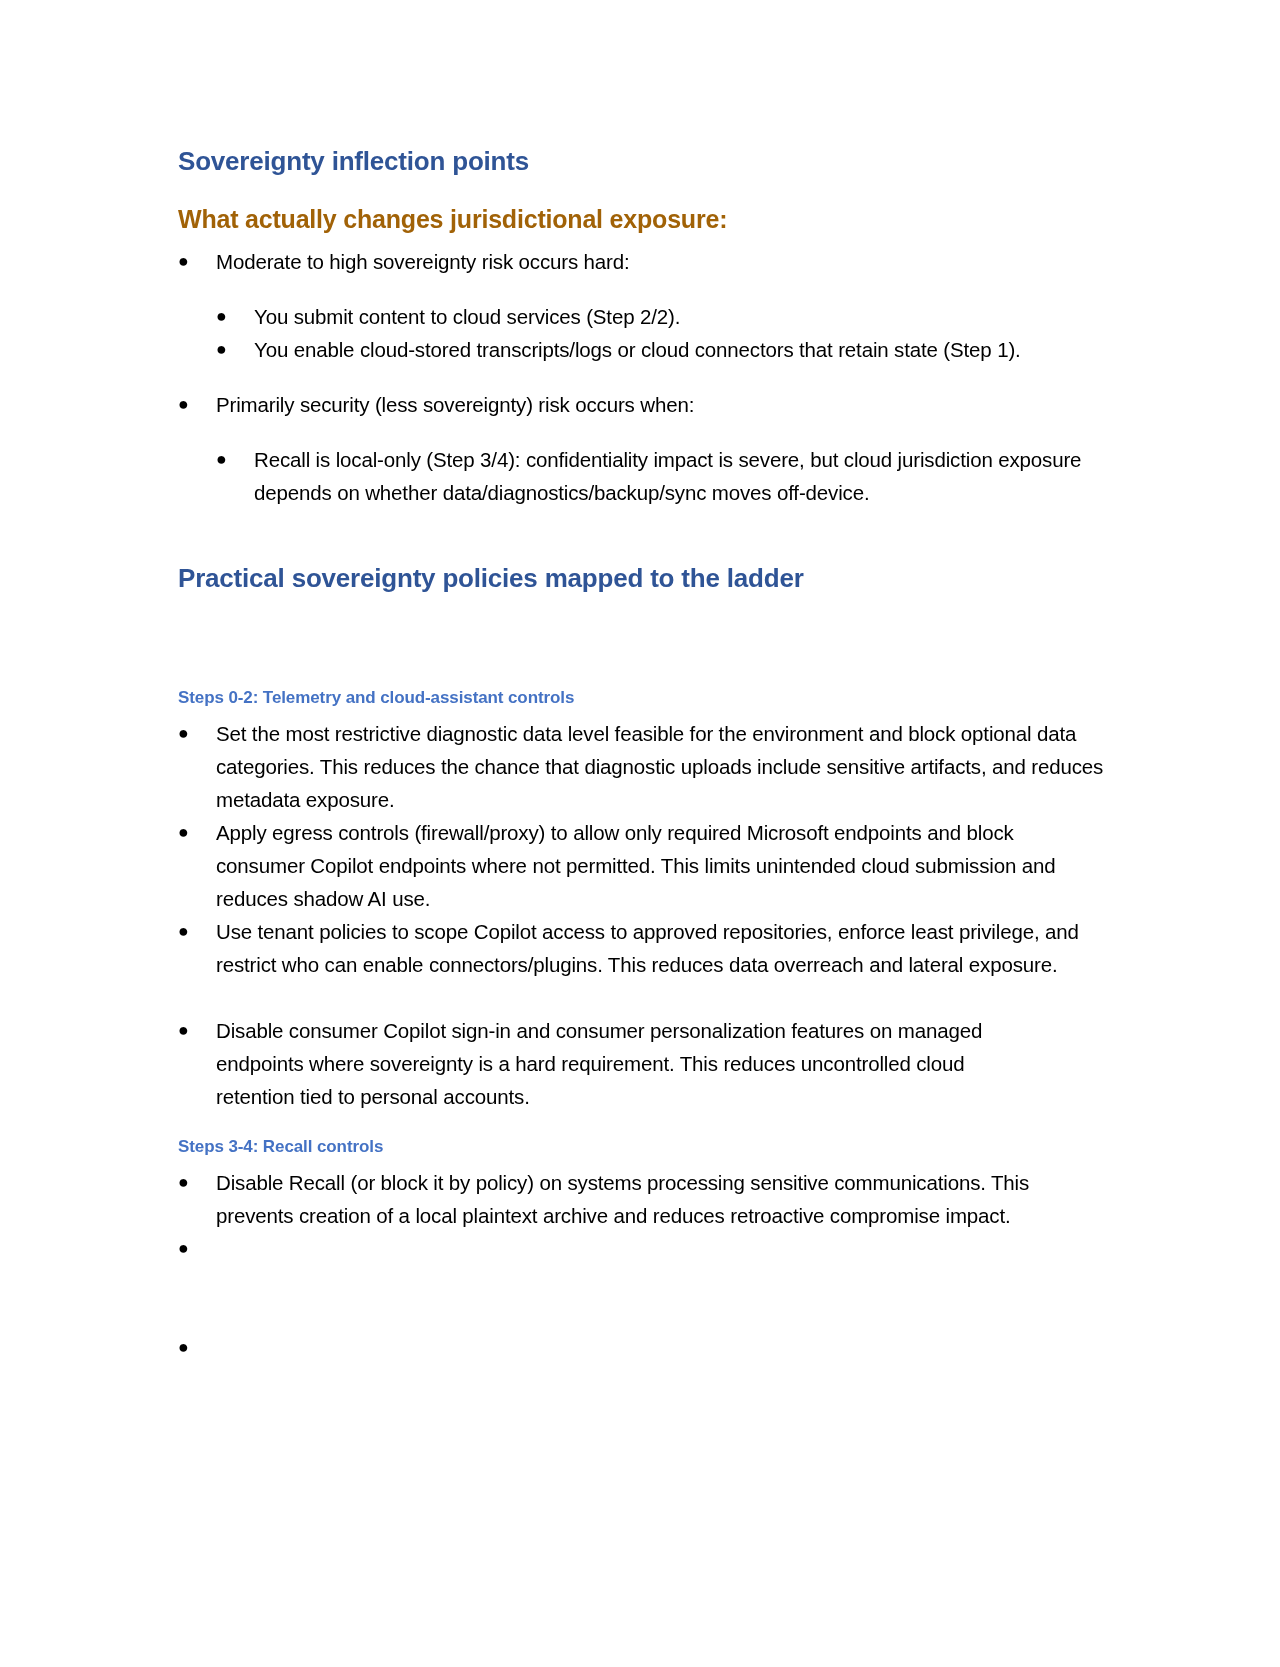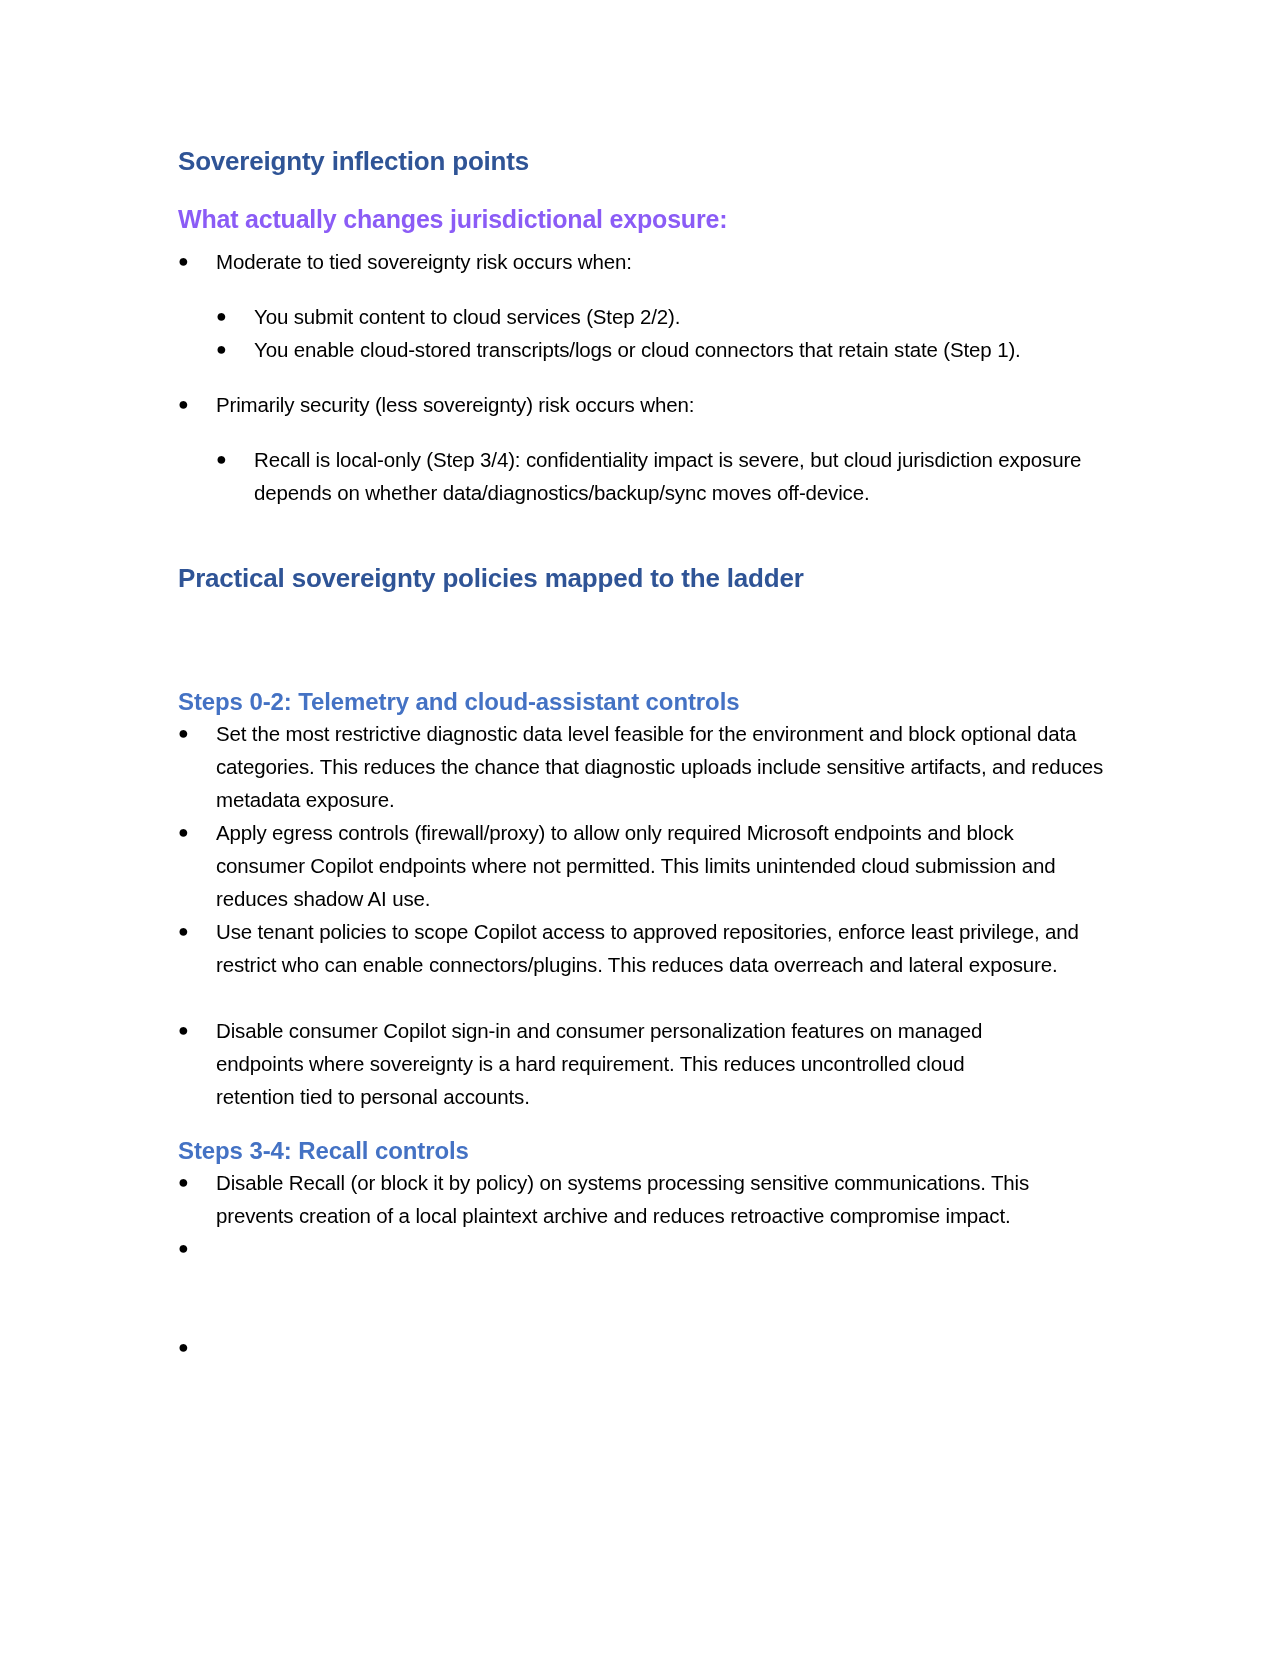--- a/index.html
+++ b/index.html
@@ -1,37 +1,37 @@
 <!DOCTYPE html>
 <html><head>
   <meta charset="utf-8">
   <style>
     html, body { margin: 0; padding: 0; background: #ffffff; }
     body { width: 1280px; height: 1667px; position: relative; overflow: hidden;
       font-family: "Liberation Sans", "DejaVu Sans", sans-serif; color: #000; }
     .page { position: absolute; left: 0; top: 0; width: 1280px; height: 1667px; padding-left: 28px; }
     .h1 { position: absolute; left: 178px; font-size: 26px; font-weight: bold; color: #2F5496; letter-spacing: -0.2px; }
-    .h2 { position: absolute; left: 178px; font-size: 25px; font-weight: bold; color: #8b5cf6; letter-spacing: -0.2px; }
-    .h3 { position: absolute; left: 178px; font-size: 24px; font-weight: bold; color: #4472C4; letter-spacing: -0.1px; }
+    .h2 { position: absolute; left: 178px; font-size: 25px; font-weight: bold; color: #a16207; letter-spacing: -0.2px; }
+    .h3 { position: absolute; left: 178px; font-size: 17px; font-weight: bold; color: #4472C4; letter-spacing: -0.1px; }
     .item { position: absolute; font-size: 20.5px; line-height: 33px; color: #000; letter-spacing: -0.15px; }
     .item .bullet { position: absolute; left: -38px; top: 0; font-size: 18px; line-height: 33px; }
     .lvl1 { left: 216px; width: 890px; }
     .lvl2 { left: 254px; width: 850px; }
   </style>
 </head>
 <body>
 
 <div class="page">
 
   <div class="h1" style="top:146px;">Sovereignty inflection points</div>
   <div class="h2" style="top:205px;">What actually changes jurisdictional exposure:</div>
 
   <div class="item lvl1" style="top:245px;">
     <span class="bullet">●</span>
-    <span>Moderate to tied sovereignty risk occurs when:</span>
+    <span>Moderate to high sovereignty risk occurs hard:</span>
   </div>
   <div class="item lvl2" style="top:300px;">
     <span class="bullet">●</span>
     <span>You submit content to cloud services (Step 2/2).</span>
   </div>
   <div class="item lvl2" style="top:333px;">
     <span class="bullet">●</span>
     <span>You enable cloud-stored transcripts/logs or cloud connectors that retain state (Step 1).</span>
   </div>
 

